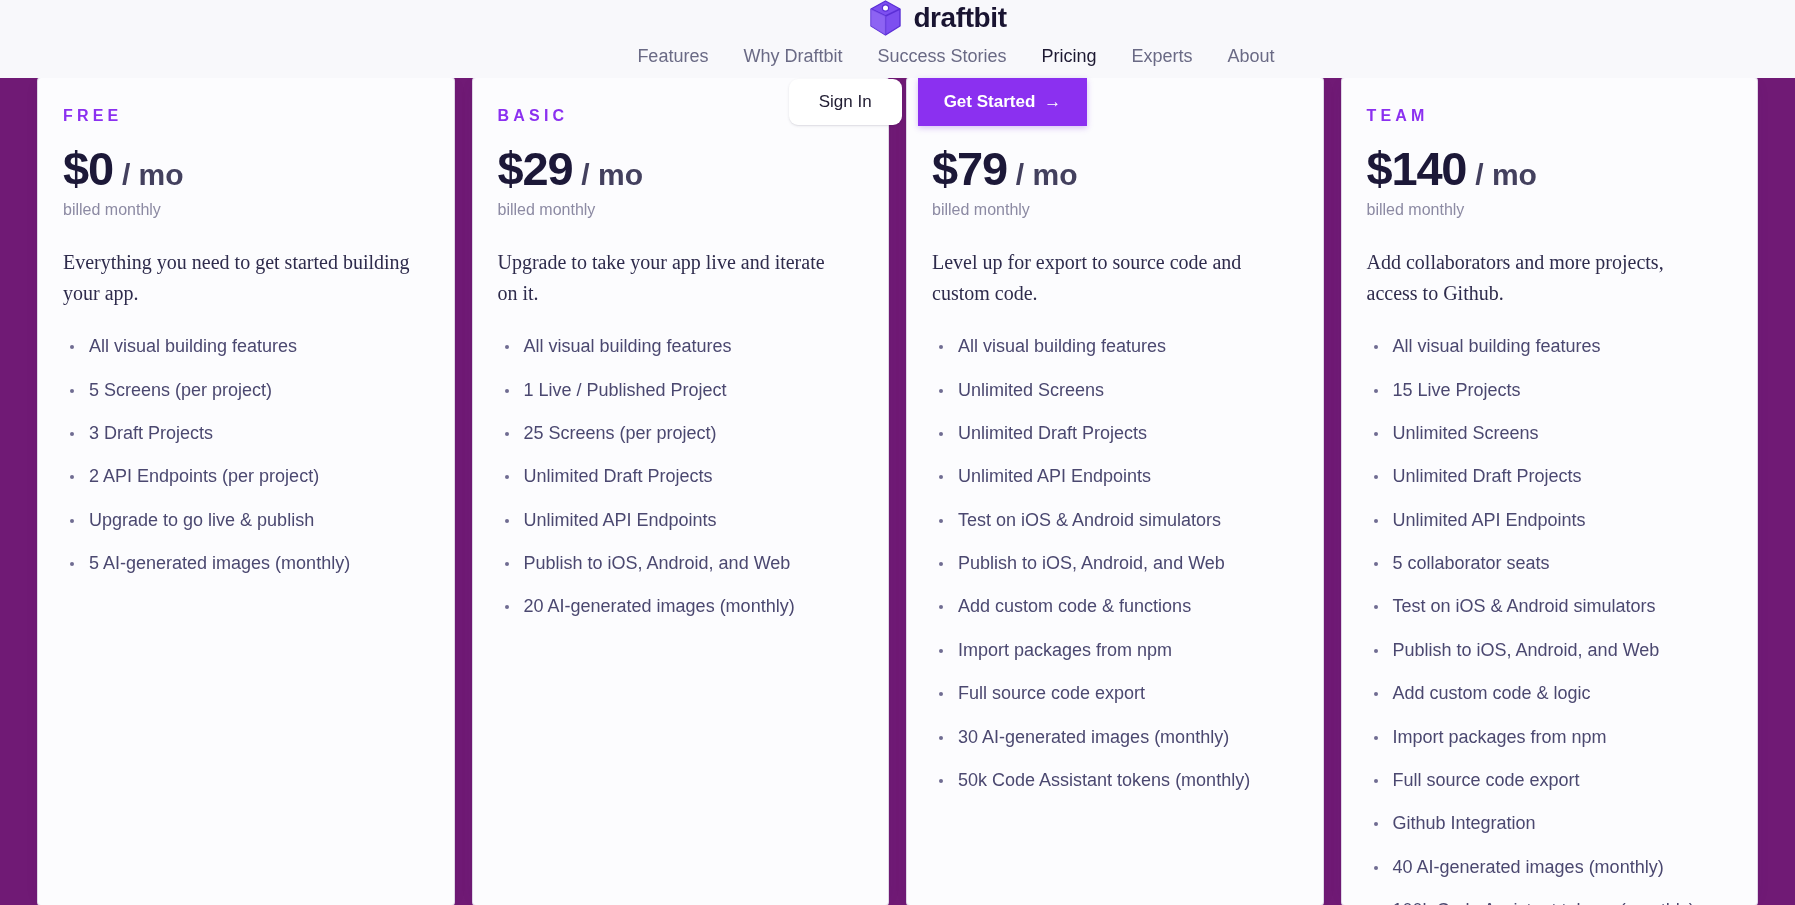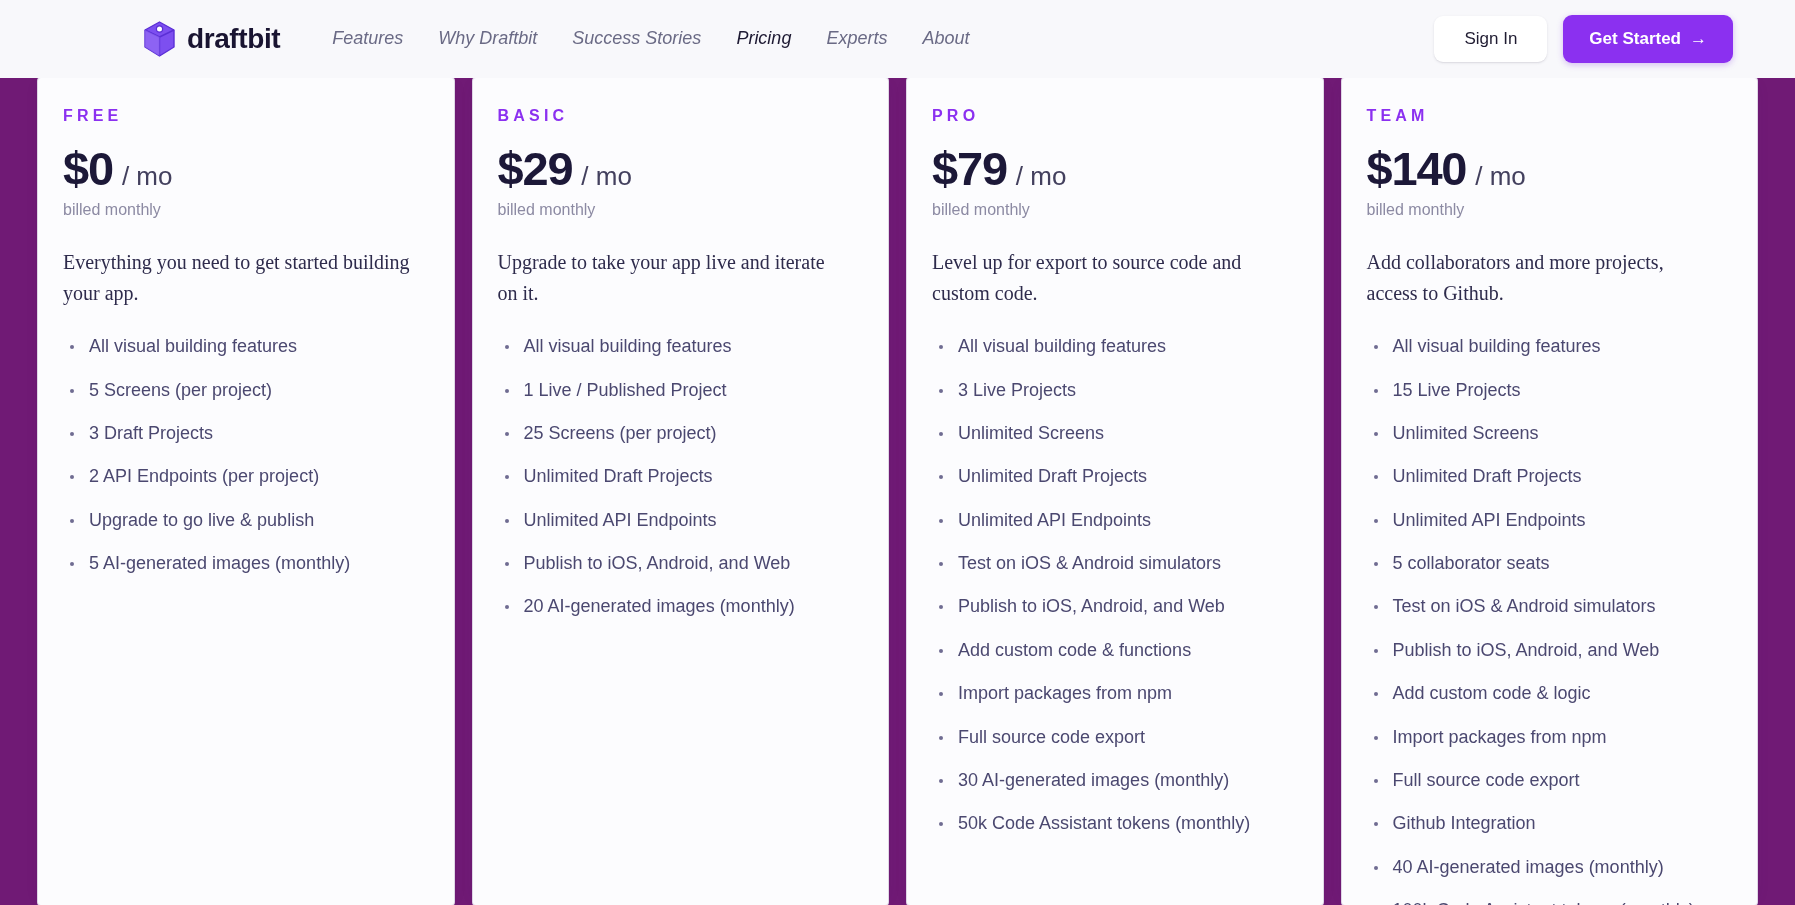--- a/index.html
+++ b/index.html
@@ -17,20 +17,21 @@
   
   .header {
     position: relative;
     height: 78px;
     width: 100%;
     background: #f8f8fb;
     display: flex;
     align-items: center;
     padding: 0 62px 0 143px;
     z-index: 20;
+    flex-direction: column;
   }
 
   .brand {
     display: flex;
     align-items: center;
     gap: 11px;
     flex: 0 0 auto;
     cursor: pointer;
   }
   .brand-mark { width: 33px; height: 36px; display: block; }
@@ -41,21 +42,20 @@
     letter-spacing: -0.4px;
     line-height: 1;
   }
 
   .nav {
     display: flex;
     align-items: center;
     gap: 3px;
     margin-left: 36px;
     flex: 1 1 auto;
-    font-style: italic;
   }
   .nav-item {
     font-size: 18px;
     color: #6a6a85;
     padding: 10px 16px;
     cursor: pointer;
     white-space: nowrap;
     line-height: 1.2;
   }
   .nav-item.active { color: #1d1932; font-weight: 400; }
@@ -77,21 +77,21 @@
     box-shadow: 0 1px 3px rgba(30,25,60,0.10), 0 1px 1px rgba(30,25,60,0.05);
     font-family: inherit;
     line-height: 1.2;
   }
   .btn-getstarted {
     background: #8b30f0;
     color: #ffffff;
     font-size: 17px;
     font-weight: 700;
     border: none;
-    border-radius: 9px;
+    border-radius: 0;
     padding: 14px 26px;
     cursor: pointer;
     box-shadow: 0 2px 6px rgba(120,40,220,0.28);
     font-family: inherit;
     display: flex;
     align-items: center;
     gap: 9px;
     line-height: 1.2;
     white-space: nowrap;
   }
@@ -138,23 +138,23 @@
     margin-bottom: 9px;
   }
   .plan-price {
     font-size: 47px;
     font-weight: 700;
     color: #1c1838;
     letter-spacing: -1.2px;
     line-height: 1.05;
   }
   .plan-period {
-    font-size: 26px;
+    font-size: 30px;
     color: #43405e;
-    font-weight: 400;
+    font-weight: 700;
     line-height: 1;
   }
   .plan-billing {
     font-size: 16px;
     color: #8c8aa3;
     line-height: 1;
     margin-bottom: 29px;
   }
 
   .plan-desc {
@@ -264,21 +264,20 @@
   <section class="plan-card">
     <div class="plan-tier">PRO</div>
     <div class="plan-price-row">
       <span class="plan-price">$79</span>
       <span class="plan-period">/ mo</span>
     </div>
     <div class="plan-billing">billed monthly</div>
     <p class="plan-desc">Level up for export to source code and custom code.</p>
     <ul class="plan-features">
       <li class="feature-item">All visual building features</li>
-      <li class="feature-item">3 Live Projects</li>
       <li class="feature-item">Unlimited Screens</li>
       <li class="feature-item">Unlimited Draft Projects</li>
       <li class="feature-item">Unlimited API Endpoints</li>
       <li class="feature-item">Test on iOS &amp; Android simulators</li>
       <li class="feature-item">Publish to iOS, Android, and Web</li>
       <li class="feature-item">Add custom code &amp; functions</li>
       <li class="feature-item">Import packages from npm</li>
       <li class="feature-item">Full source code export</li>
       <li class="feature-item">30 AI-generated images (monthly)</li>
       <li class="feature-item">50k Code Assistant tokens (monthly)</li>

